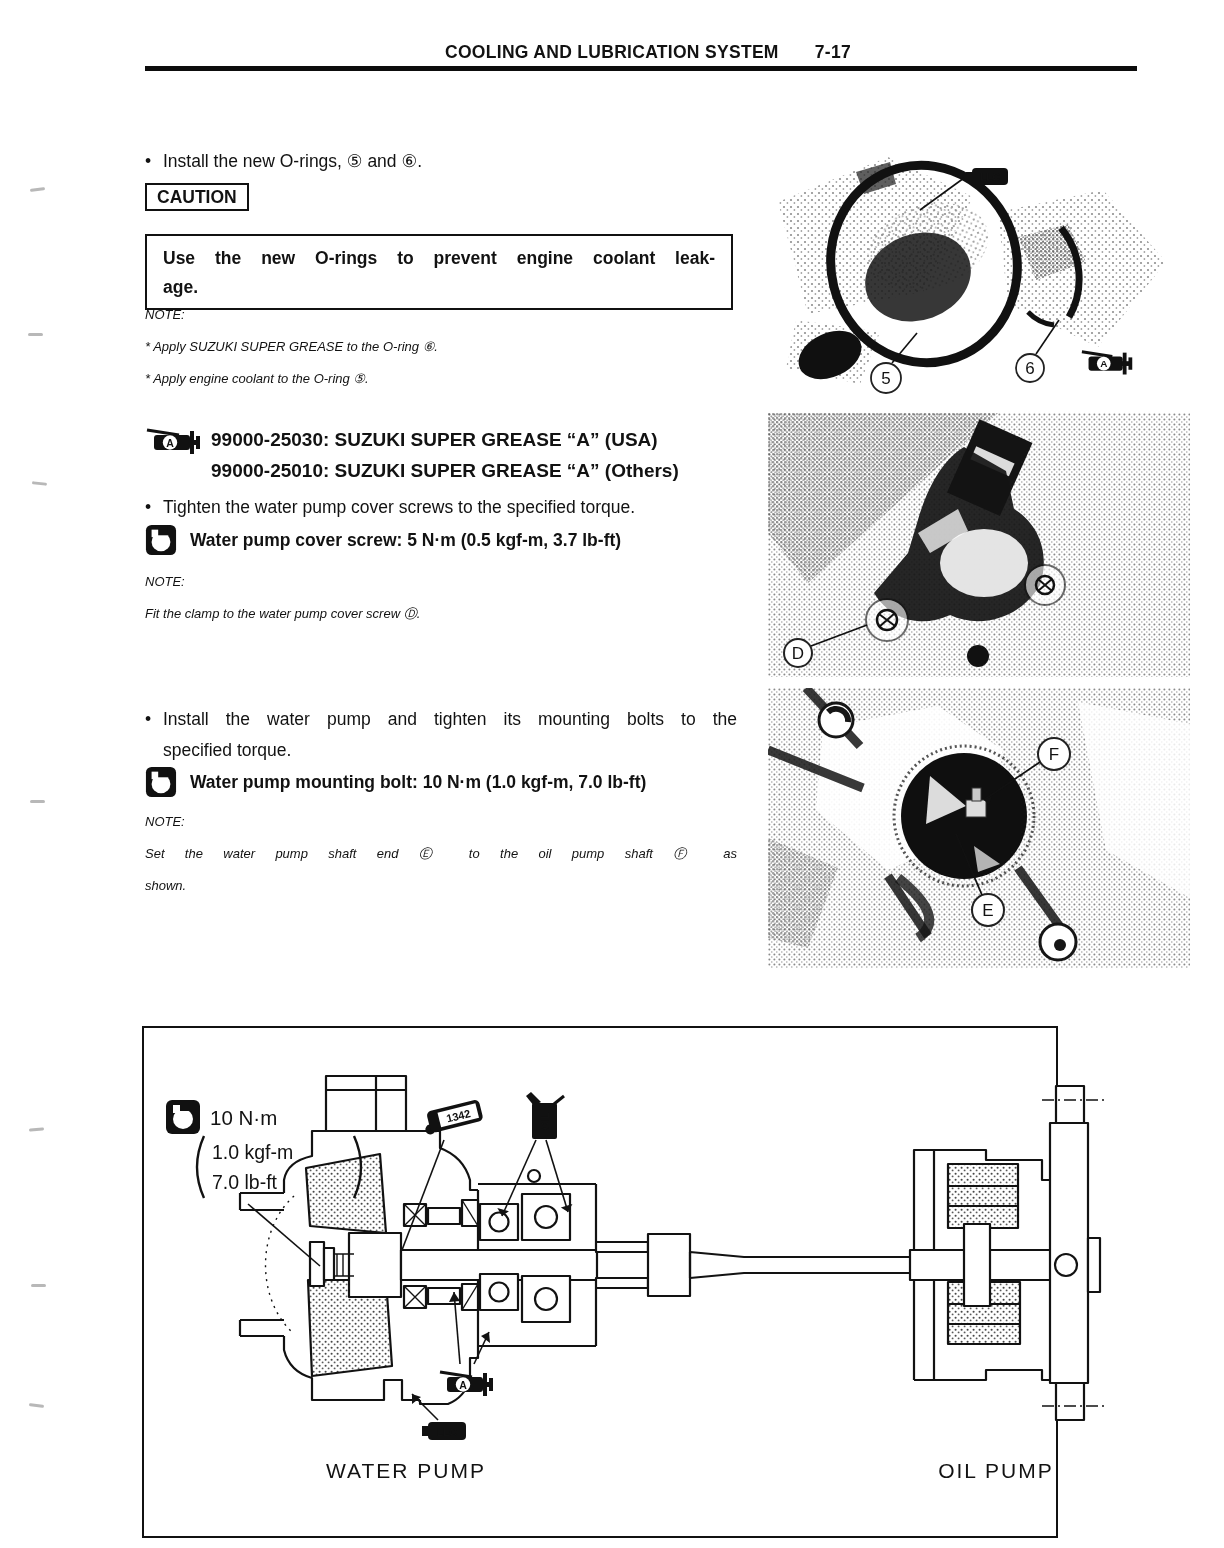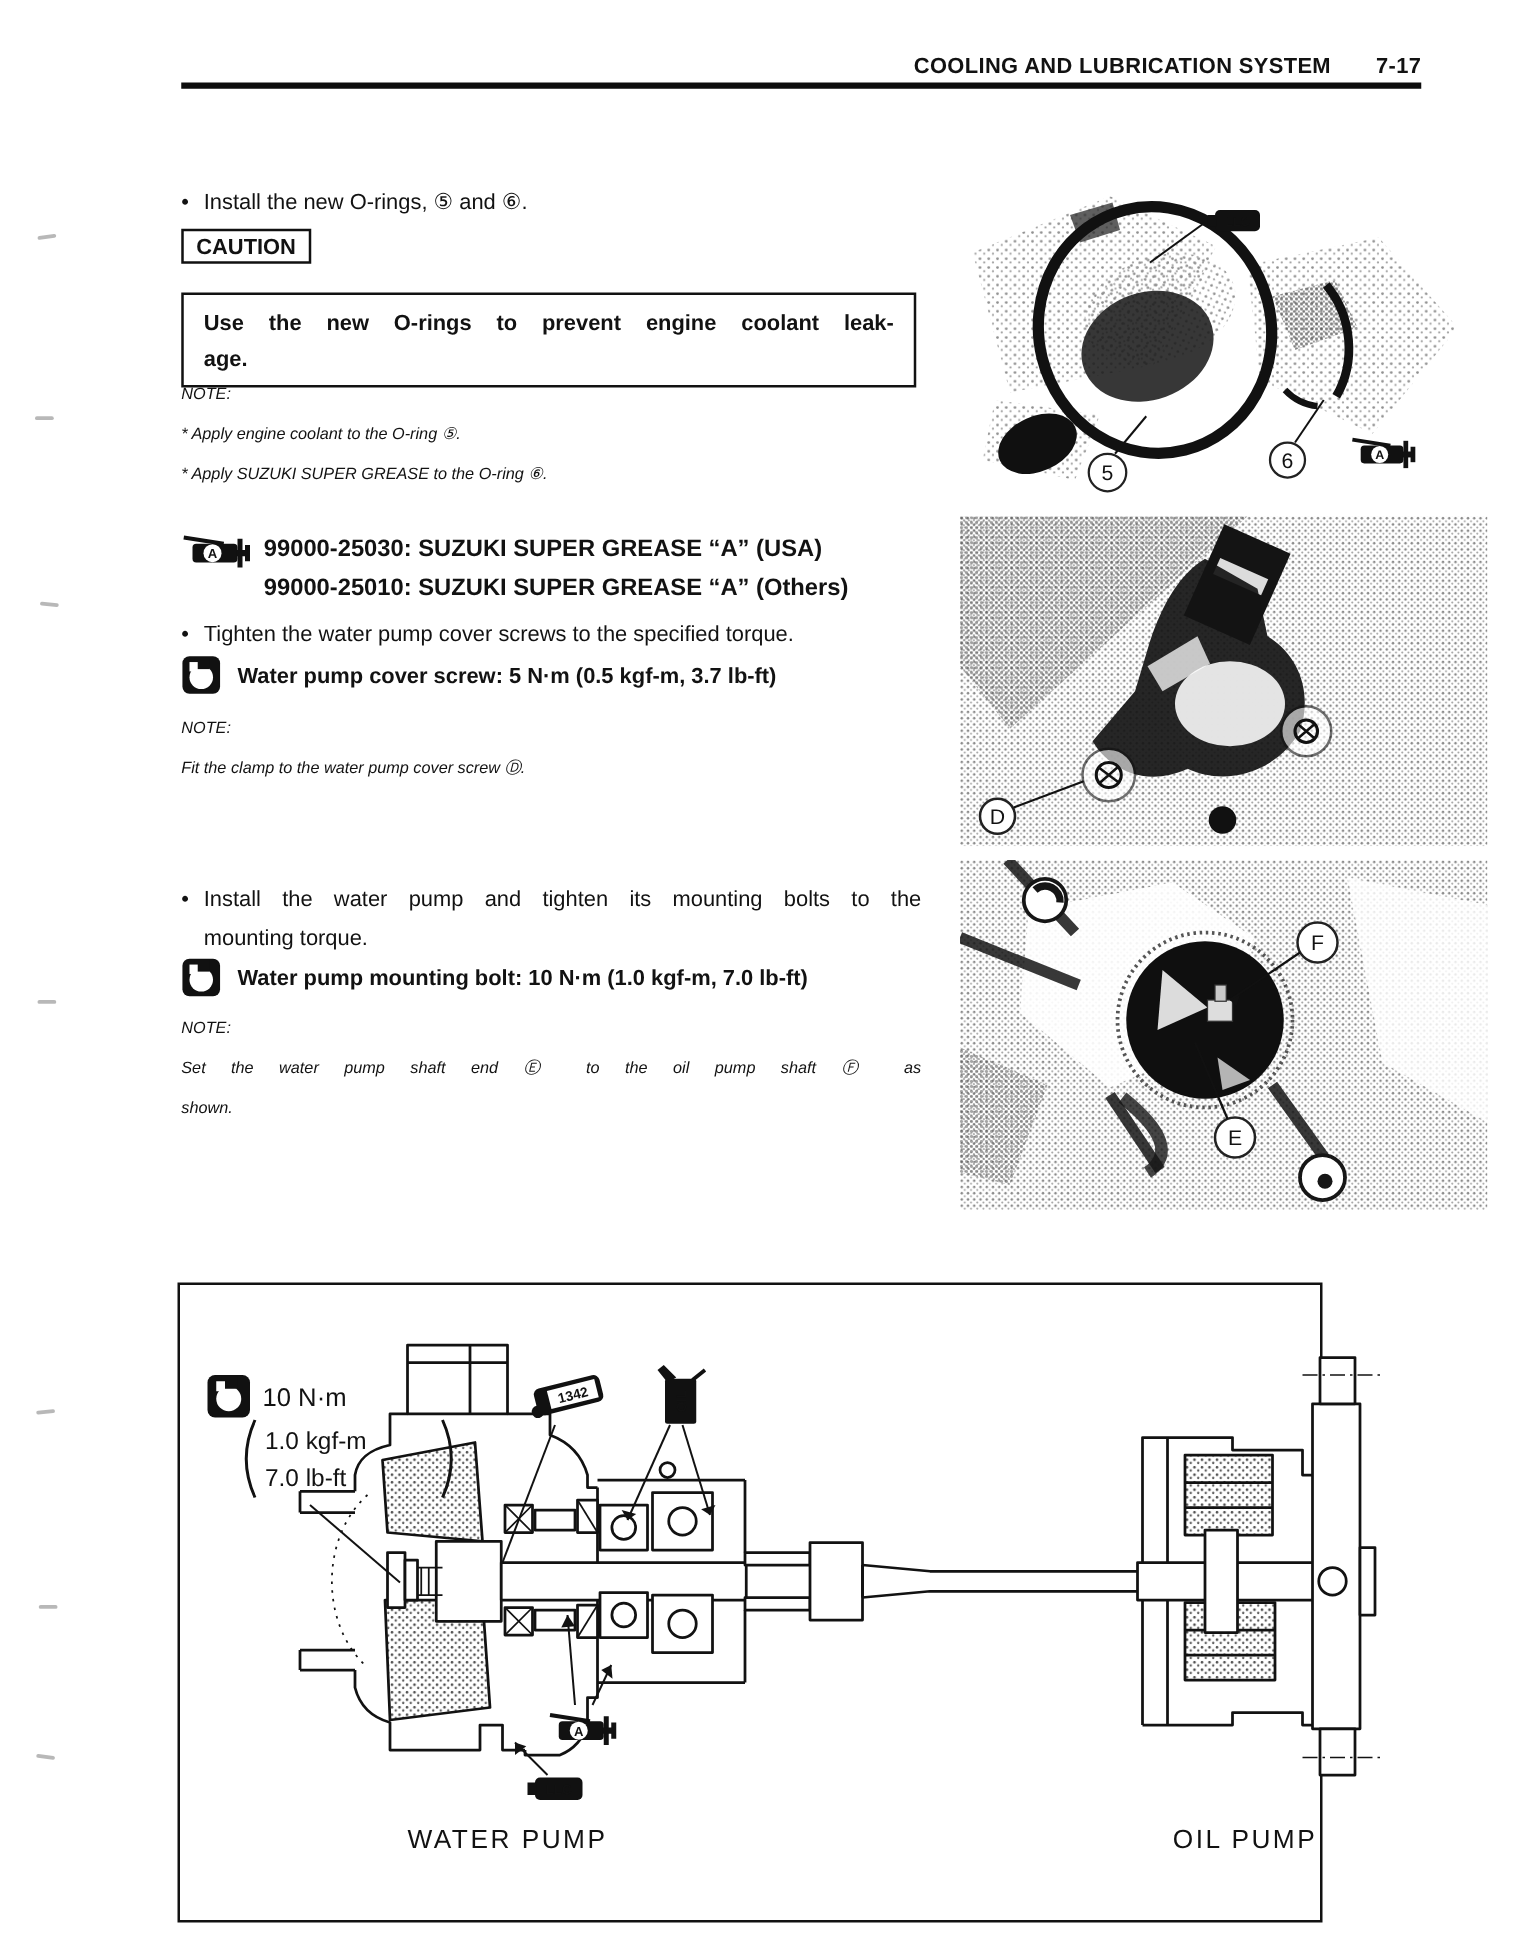--- a/index.html
+++ b/index.html
@@ -3,21 +3,21 @@
 <meta charset="utf-8">
 <style>
   html,body { margin:0; padding:0; background:#d8d8d4; }
   .page {
     position:relative; width:1224px; height:1548px; margin:0 auto;
     background:#ffffff; color:#121212;
     font-family:"Liberation Sans", sans-serif; overflow:hidden;
   }
   .abs { position:absolute; }
   
-  .hdr { left:159px; right:87px; top:42px; text-align:right;
+  .hdr { left:159px; right:87px; top:42px; text-align:center;
          font-weight:700; font-size:17.5px; letter-spacing:.3px; }
   .hdr .pg { margin-left:36px; }
   .rule { left:145px; width:992px; top:66px; height:5px; background:#0d0d0d; }
   
   .scan { background:#9a9a9a; height:3px; width:15px; border-radius:2px; opacity:.7; }
   
   .col { left:145px; width:592px; font-size:17.5px; line-height:30px; }
   .bullet-row { display:flex; }
   .bullet-dot { width:18px; flex:0 0 18px; }
   .just { text-align:justify; text-align-last:justify; }
@@ -84,22 +84,22 @@
   </div>
 
   <div class="abs caution-tab">CAUTION</div>
   <div class="abs caution-box">
     <div class="just">Use the new O-rings to prevent engine coolant leak-</div>
     <div>age.</div>
   </div>
 
   <div class="abs col note" style="top:299px;">
     <div>NOTE:</div>
+    <div>* Apply SUZUKI SUPER GREASE to the O-ring ⑥.</div>
     <div>* Apply engine coolant to the O-ring ⑤.</div>
-    <div>* Apply SUZUKI SUPER GREASE to the O-ring ⑥.</div>
   </div>
 
   <div class="abs col grease-row" style="top:424px;">
     <svg width="56" height="32" viewBox="0 0 56 32">
       <path d="M2,6 L34,11" stroke="#111" stroke-width="3.2" fill="none"></path>
       <rect x="9" y="11" width="36" height="15" rx="3" fill="#111"></rect>
       <rect x="45" y="7" width="4" height="23" fill="#111"></rect>
       <rect x="51" y="12" width="4" height="13" fill="#111"></rect>
       <rect x="44" y="16" width="9" height="5" fill="#111"></rect>
       <circle cx="25" cy="18.5" r="7.2" fill="#fff"></circle>
@@ -128,21 +128,21 @@
 
   <div class="abs col note" style="top:566px;">
     <div>NOTE:</div>
     <div>Fit the clamp to the water pump cover screw Ⓓ.</div>
   </div>
 
   <div class="abs col bullet-row" style="top:704px; line-height:31px;">
     <span class="bullet-dot">•</span>
     <span style="flex:1;">
       <span class="just" style="display:block;">Install the water pump and tighten its mounting bolts to the</span>
-      <span style="display:block;">mounting torque.</span>
+      <span style="display:block;">specified torque.</span>
     </span>
   </div>
 
   <div class="abs col spec-row" style="top:766px;">
     <svg width="32" height="32" viewBox="0 0 34 34">
       <rect x="1" y="1" width="32" height="32" rx="6" fill="#111"></rect>
       <circle cx="17" cy="19" r="10" fill="#fff"></circle>
       <rect x="11" y="2" width="13" height="10" fill="#111"></rect>
       <rect x="7" y="6" width="7" height="8" fill="#fff"></rect>
     </svg>

